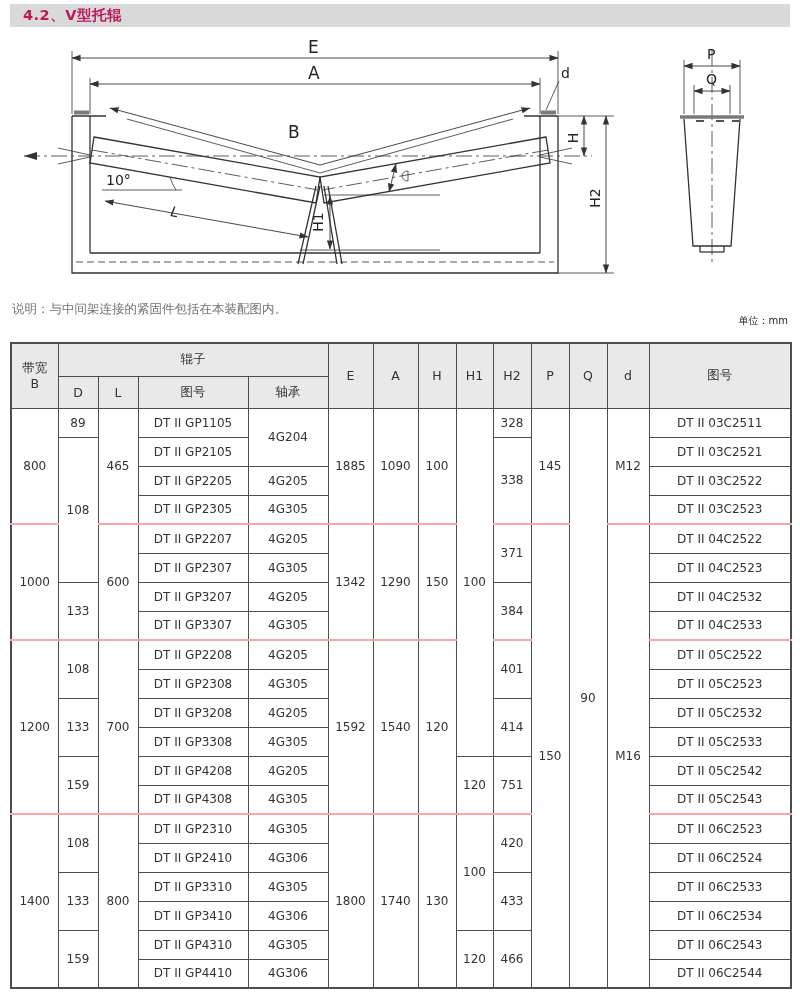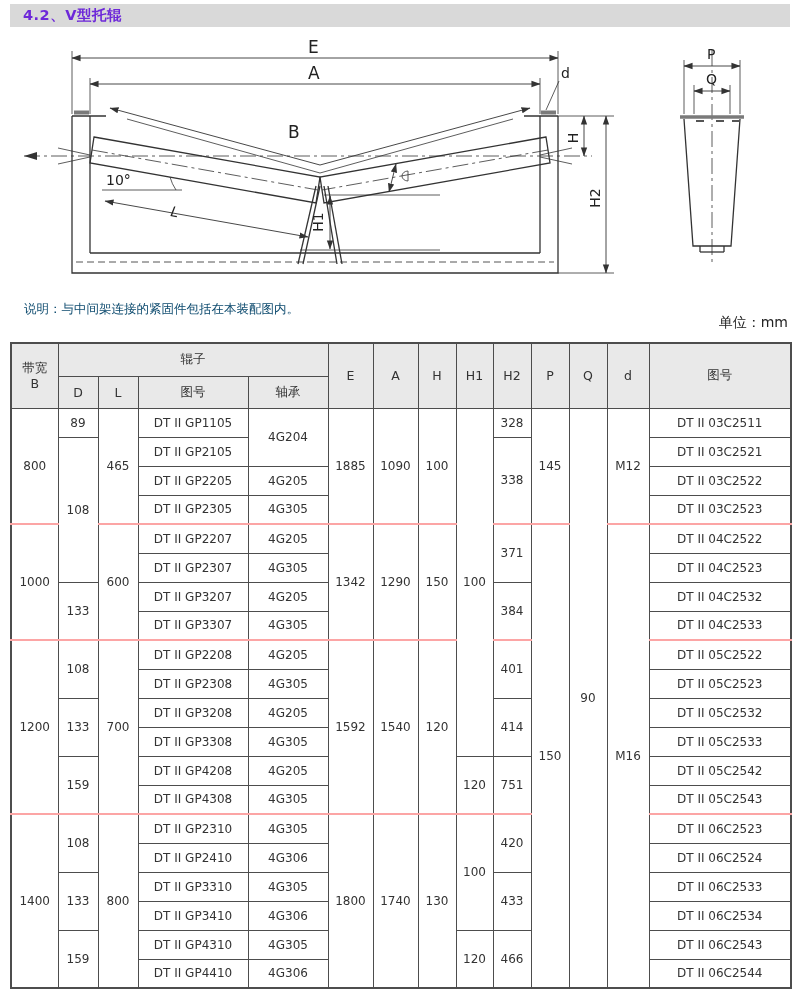--- a/index.html
+++ b/index.html
@@ -5,25 +5,25 @@
   * { margin:0; padding:0; box-sizing:border-box; }
   body {
     width:800px; height:1002px; background:#ffffff; position:relative;
     font-family:"DejaVu Sans","Liberation Sans",sans-serif; color:#222;
   }
   .titlebar {
     position:absolute; left:10px; top:4px; width:780px; height:23px;
     background:#d9d9d9; display:flex; align-items:center;
   }
   .titlebar .tl {
-    color:#6d28d9; font-weight:bold; font-size:14.5px; padding-left:13px; letter-spacing:0.5px;
+    color:#be185d; font-weight:bold; font-size:14.5px; padding-left:13px; letter-spacing:0.5px;
   }
   .diagram-wrap { position:absolute; left:10px; top:38px; width:780px; height:256px; }
-  .note { position:absolute; left:24px; top:301px; font-size:12.5px; color:#0c4a6e; }
-  .unit { position:absolute; right:12px; top:314px; font-size:14px; color:#222; }
+  .note { position:absolute; left:12px; top:301px; font-size:12.5px; color:#737373; }
+  .unit { position:absolute; right:12px; top:314px; font-size:10px; color:#222; }
   table.spec {
     position:absolute; left:10px; top:342px; width:780px;
     border-collapse:collapse; table-layout:fixed;
     border:2px solid #4d4d4d;
   }
   table.spec th, table.spec td {
     border:1px solid #4d4d4d; text-align:center; vertical-align:middle;
     font-size:12px; color:#333; font-weight:normal; padding:0; overflow:hidden;
   }
   table.spec thead th { background:#e9e9e9; font-size:12.5px; }

